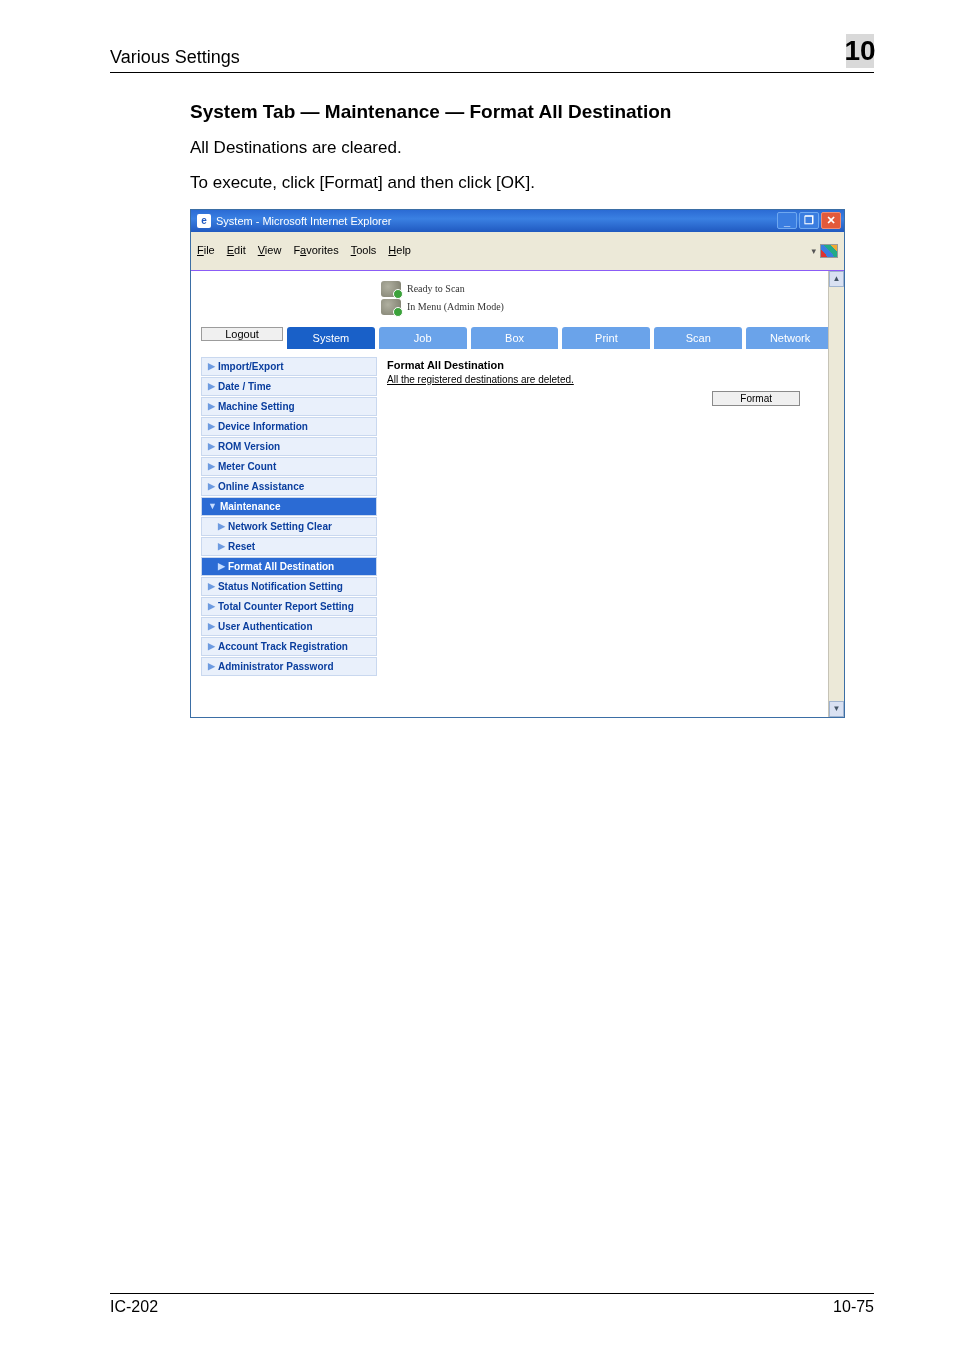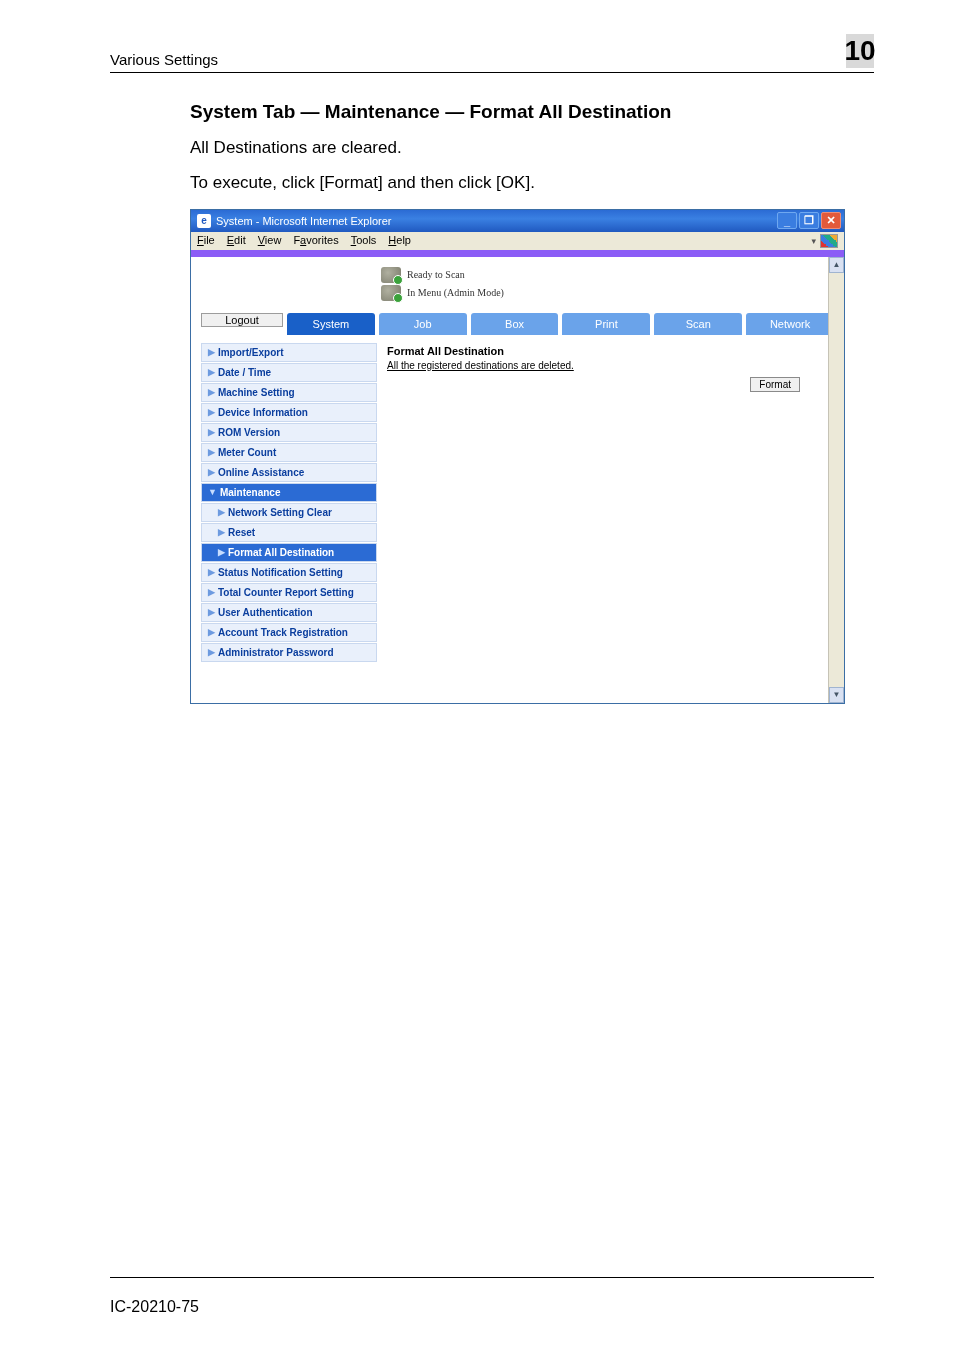--- a/index.html
+++ b/index.html
@@ -13,21 +13,21 @@
     }
     .page-inner { padding: 34px 80px 0 110px; }
     .chapter-row {
       display: flex;
       justify-content: space-between;
       align-items: flex-end;
       border-bottom: 1px solid #000;
       padding-bottom: 4px;
       margin-bottom: 28px;
     }
-    .chapter-title { font-size: 15px; text-align: center; }
+    .chapter-title { font-size: 18px; text-align: center; }
     .chapter-num-box {
       width: 28px; height: 34px;
       background: #d9d9d9;
       display: flex; align-items: center; justify-content: center;
       font-size: 28px; font-weight: bold;
     }
     .content-col { padding-left: 80px; }
     .h2 { font-size: 19px; font-weight: bold; margin-bottom: 14px; }
     .para { font-size: 17px; margin-bottom: 12px; line-height: 1.35; }
 
@@ -55,24 +55,24 @@
     .winbtns { display: flex; gap: 2px; }
     .winbtn {
       width: 20px; height: 17px; border-radius: 2px;
       display: flex; align-items: center; justify-content: center;
       color: #fff; font-size: 11px; font-weight: bold;
     }
     .winbtn.min, .winbtn.max { background: #3a7de0; border: 1px solid #6fa8f0; }
     .winbtn.close { background: #e35a3b; border: 1px solid #f08d75; }
     .menubar {
       background: #ece9d8;
-      padding: 2px 6px;
+      padding: 12px 6px;
       display: flex; gap: 12px;
       color: #000;
-      border-bottom: 7px solid #8b5cf6;
+      border-bottom: 1px solid #8b5cf6;
       justify-content: space-between;
     }
     .menus { display: flex; gap: 12px; }
     .menus span u { text-decoration: underline; }
     .right-icons { display: flex; align-items: center; gap: 4px; }
     .flag-icon {
       width: 18px; height: 14px;
       background: linear-gradient(45deg, #d33 25%, #3a7de0 25% 50%, #2a8 50% 75%, #ea3 75%);
       border: 1px solid #999;
     }
@@ -123,27 +123,27 @@
     .navitem.sub { padding-left: 16px; }
     .navitem.highlight { background: #2b6bd4; color: #fff; }
     .navitem.highlight .marker { color: #c7ddff; }
 
     .content-panel { flex: 1; padding: 2px 4px; font-size: 10px; }
     .cp-title { font-weight: bold; font-size: 11px; margin-bottom: 3px; }
     .cp-desc { font-size: 10px; margin-bottom: 6px; text-decoration: underline; }
     .format-wrap { display: flex; justify-content: flex-end; padding-right: 30px; }
     .format-btn {
       background: #f0f0f0; border: 1px solid #8a8a8a;
-      padding: 1px 8px; font-size: 10px;
+      padding: 1px 27px; font-size: 10px;
     }
 
     .footer {
       position: absolute; bottom: 36px; left: 110px; right: 80px;
-      border-top: 1px solid #000; padding-top: 20px;
-      display: flex; 
+      border-top: 1px solid #000; padding-top: 4px;
+      display: flex; justify-content: space-between;
       font-size: 16px;
     }
   </style>
 </head>
 <body>
 
 <div class="page-inner">
   <div class="chapter-row">
     <div class="chapter-title">Various Settings</div>
     <div class="chapter-num-box">10</div>

